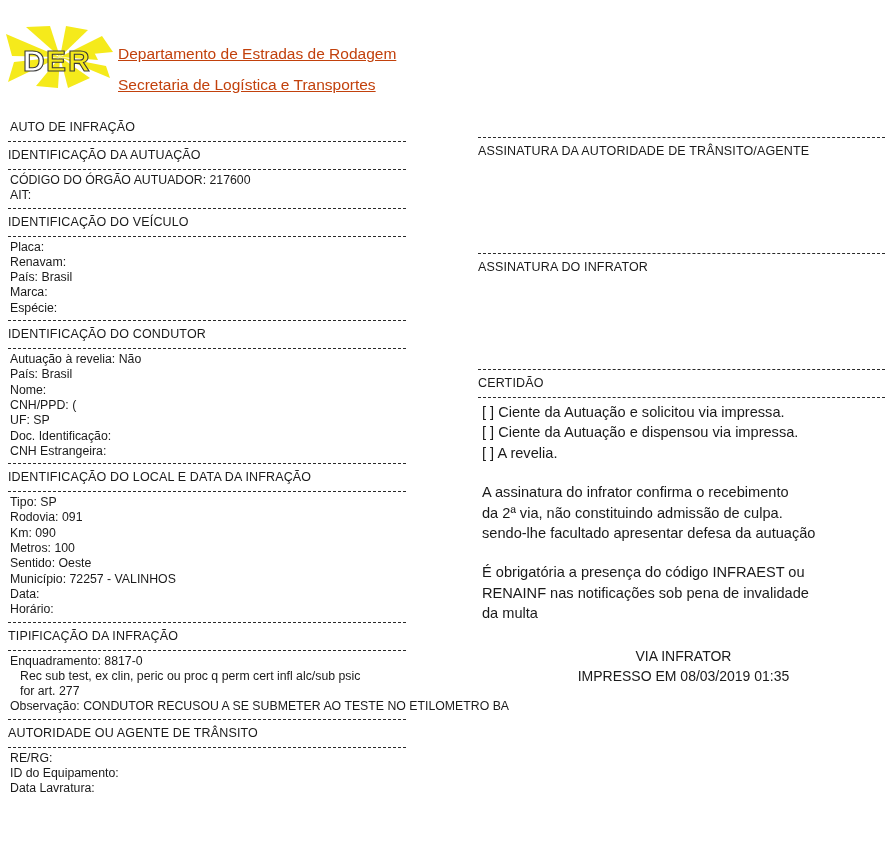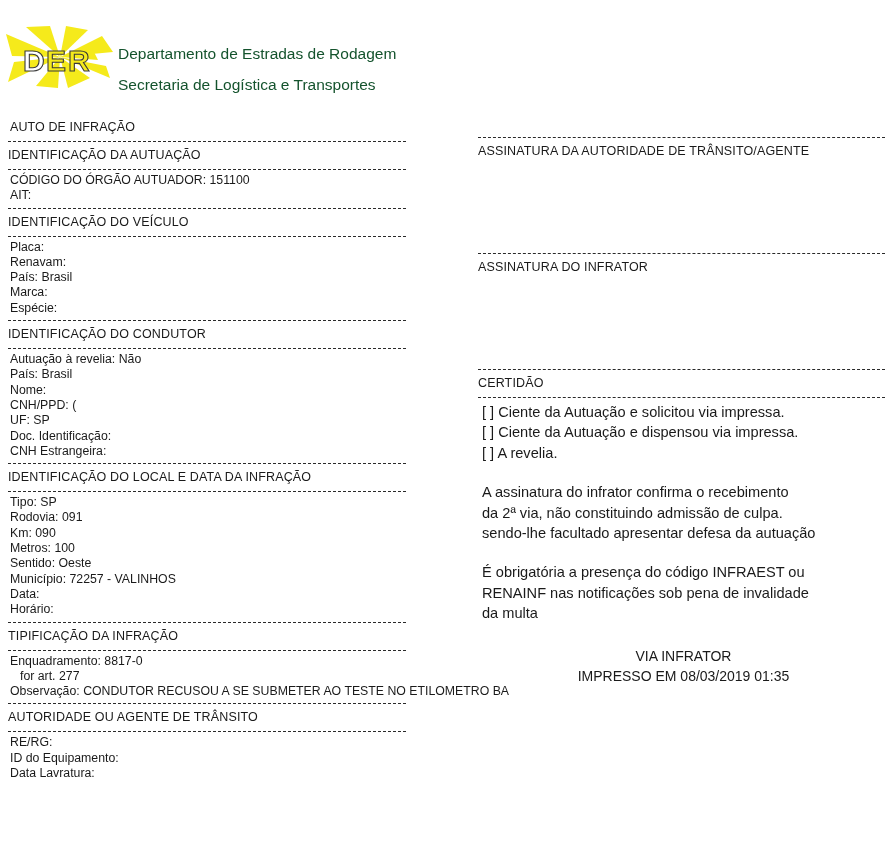--- a/index.html
+++ b/index.html
@@ -35,22 +35,23 @@
   .logo svg { display: block; }
   .header-titles {
     position: absolute;
     left: 118px;
     top: 38px;
     width: 400px;
   }
   .header-line {
     font-size: 15.5px;
     line-height: 31px;
-    color: #14532d;
-    white-space: nowrap;
+    color: #c2410c;
+    white-space: nowrap;
+    text-decoration: underline;
   }
 
   
   .col-left {
     position: absolute;
     left: 8px;
     top: 112px;
     width: 398px;
   }
   .col-right {
@@ -144,21 +145,21 @@
 </div>
 
 <div class="col-left">
 
   <div class="doc-title">AUTO DE INFRAÇÃO</div>
 
   <hr class="hr">
   <div class="section-head">IDENTIFICAÇÃO DA AUTUAÇÃO</div>
   <hr class="hr">
   <div class="field-block">
-    <div class="field-line">CÓDIGO DO ÓRGÃO AUTUADOR: 151100</div>
+    <div class="field-line">CÓDIGO DO ÓRGÃO AUTUADOR: 217600</div>
     <div class="field-line">AIT:</div>
   </div>
 
   <hr class="hr">
   <div class="section-head">IDENTIFICAÇÃO DO VEÍCULO</div>
   <hr class="hr">
   <div class="field-block">
     <div class="field-line">Placa:</div>
     <div class="field-line">Renavam:</div>
     <div class="field-line">País: Brasil</div>
@@ -191,20 +192,21 @@
     <div class="field-line">Município: 72257 - VALINHOS</div>
     <div class="field-line">Data:</div>
     <div class="field-line">Horário:</div>
   </div>
 
   <hr class="hr">
   <div class="section-head">TIPIFICAÇÃO DA INFRAÇÃO</div>
   <hr class="hr">
   <div class="field-block">
     <div class="field-line">Enquadramento: 8817-0</div>
+    <div class="field-line indent">Rec sub test, ex clin, peric ou proc q perm cert infl alc/sub psic</div>
     <div class="field-line indent">for art. 277</div>
     <div class="field-line wide">Observação: CONDUTOR RECUSOU A SE SUBMETER AO TESTE NO ETILOMETRO BA</div>
   </div>
 
   <hr class="hr">
   <div class="section-head">AUTORIDADE OU AGENTE DE TRÂNSITO</div>
   <hr class="hr">
   <div class="field-block">
     <div class="field-line">RE/RG:</div>
     <div class="field-line">ID do Equipamento:</div>

